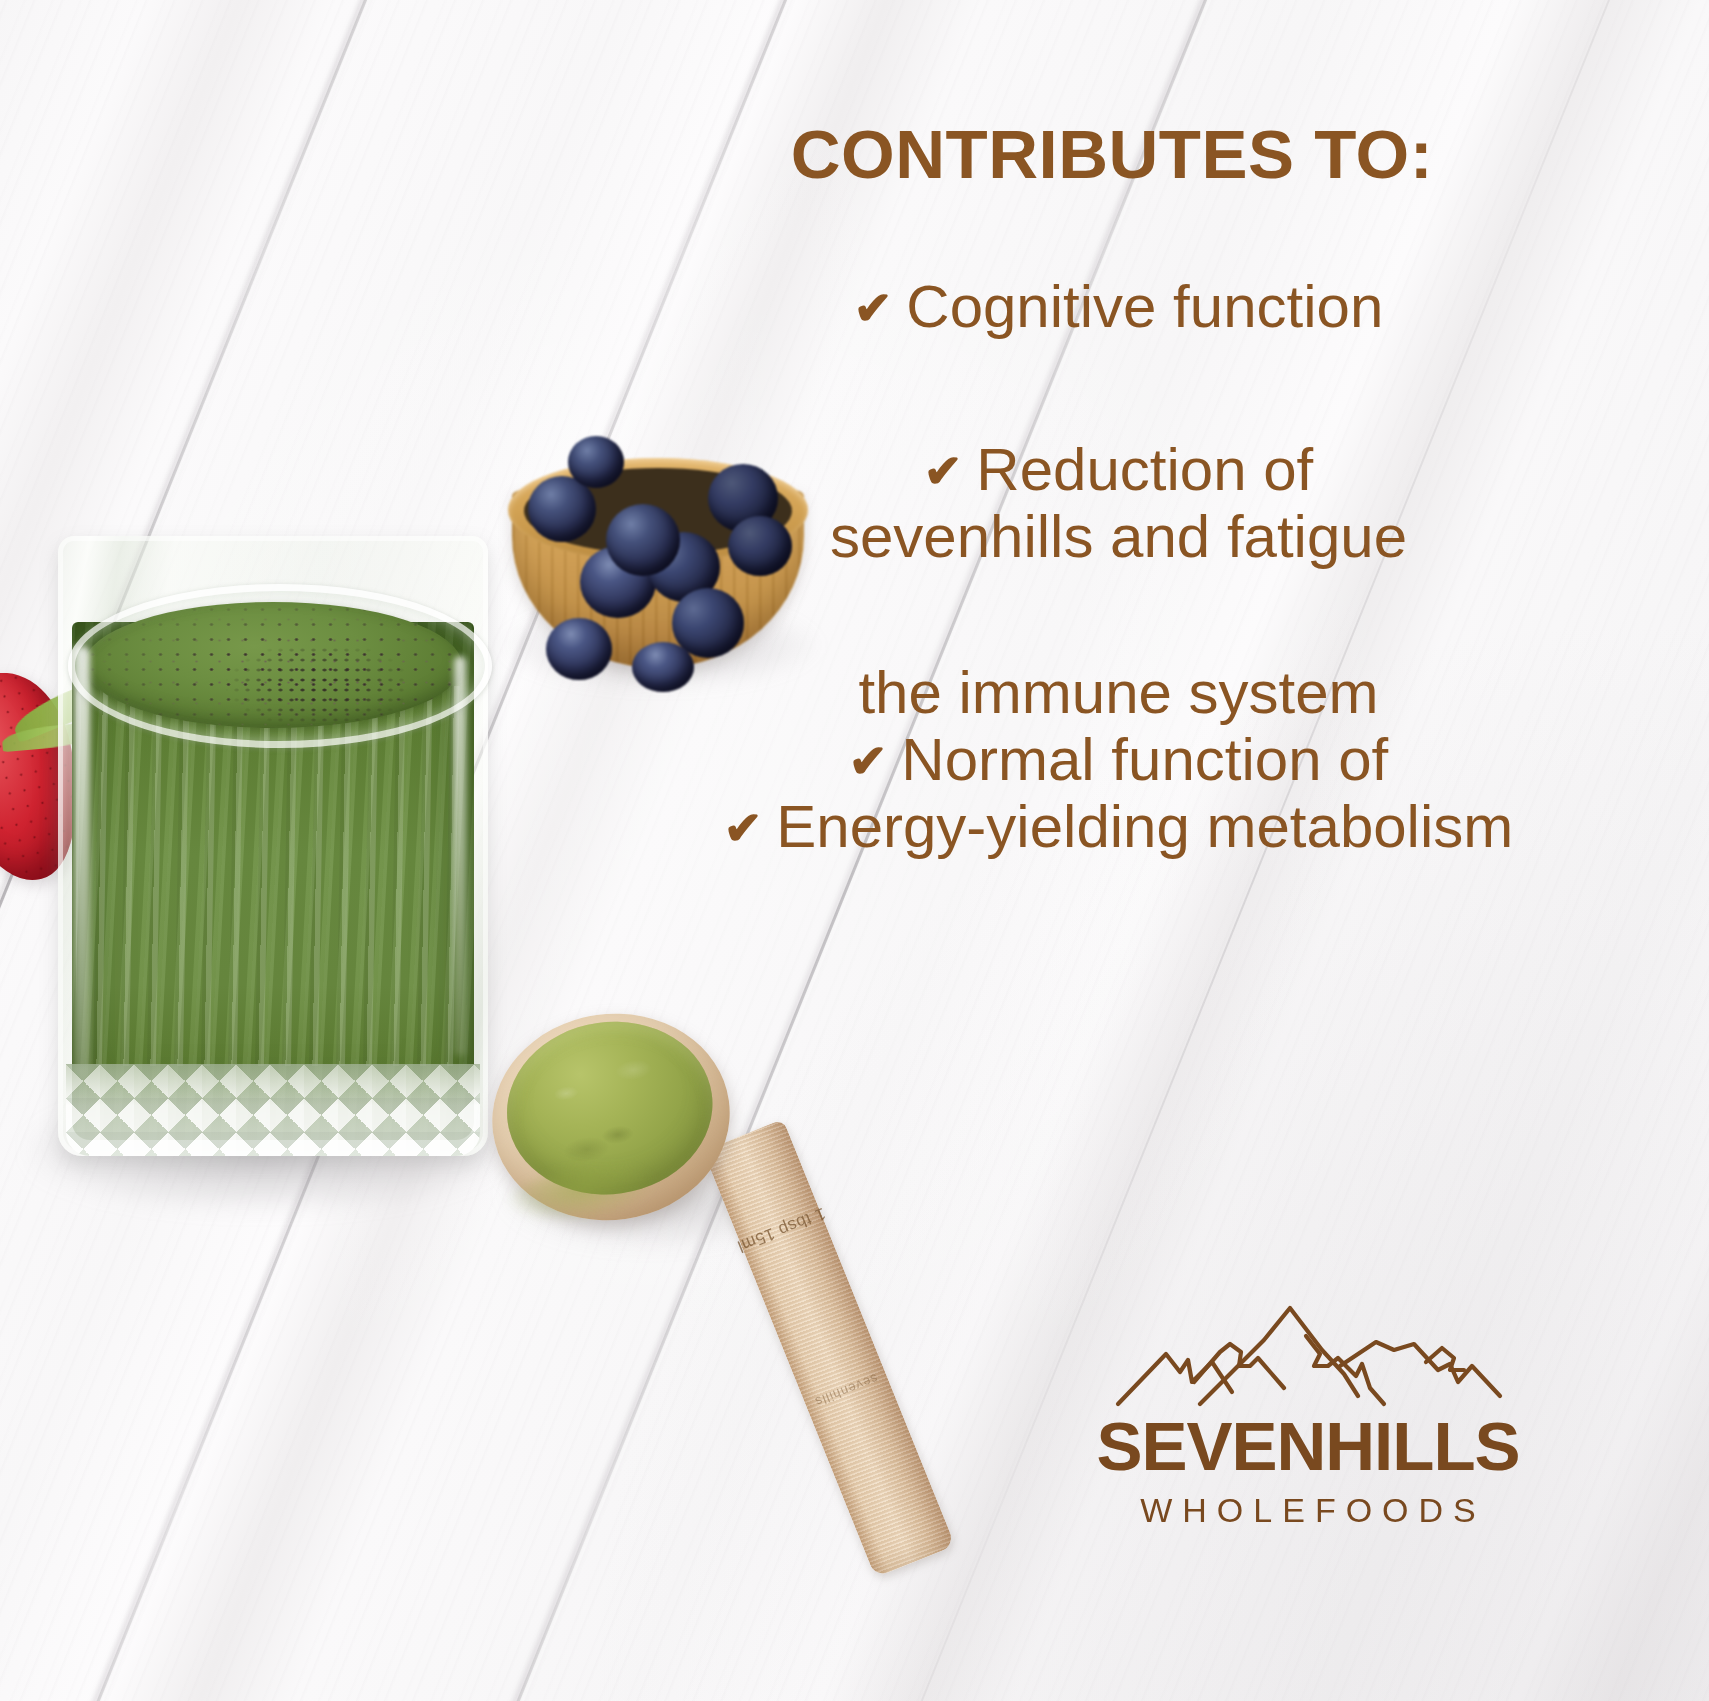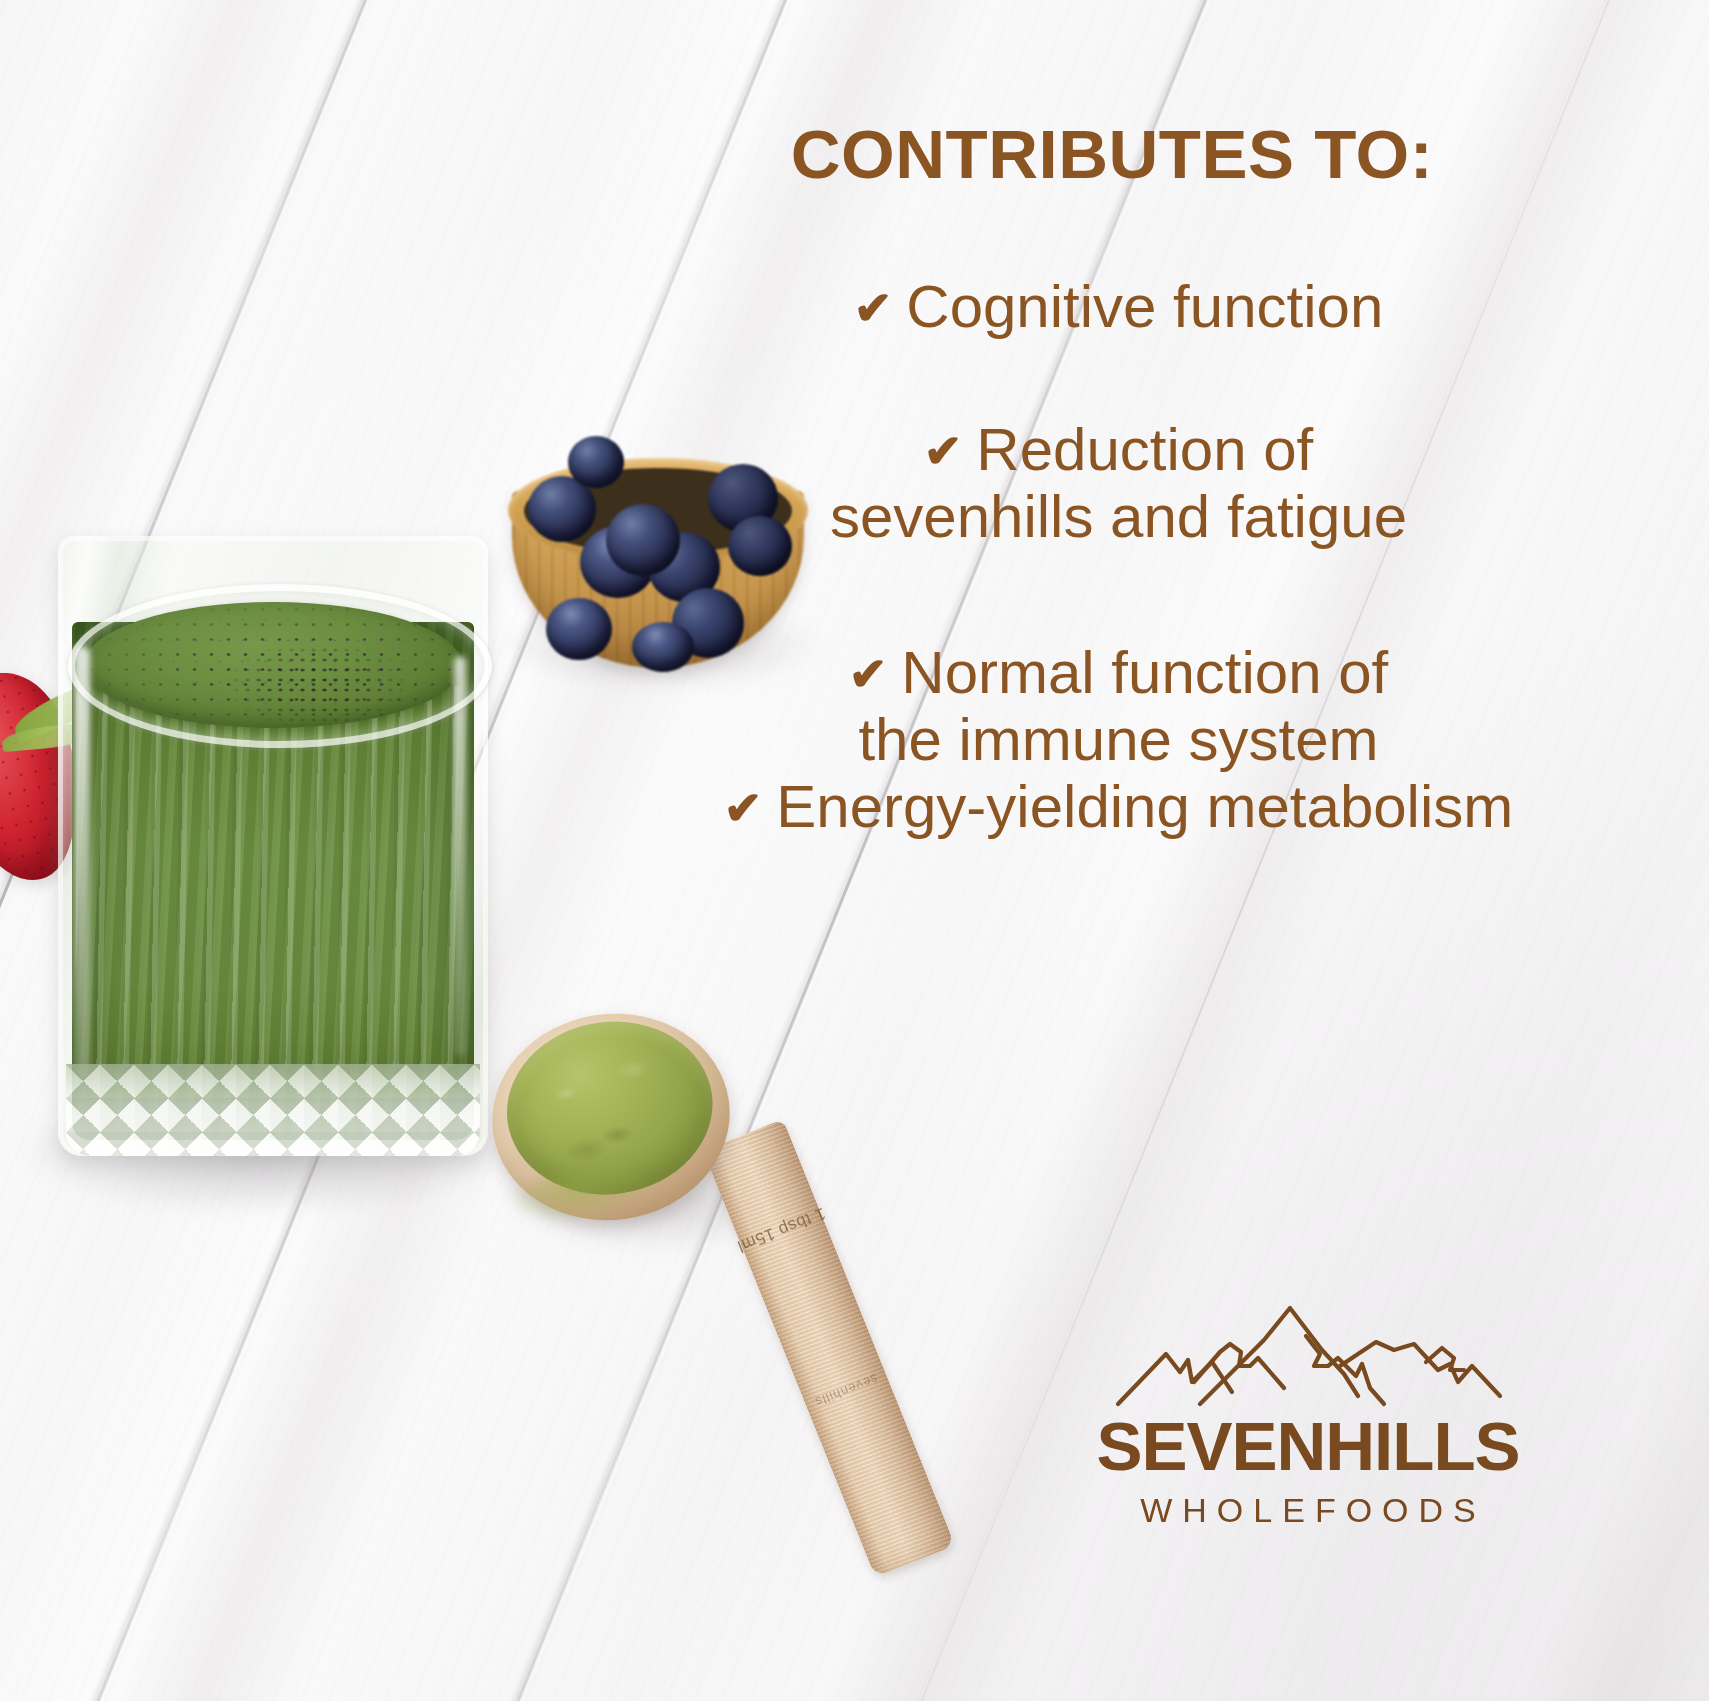--- a/index.html
+++ b/index.html
@@ -477,21 +477,21 @@
     color: #8a5523;
   }
   .bullet .tick {
     font-size: 46px;
     font-weight: bold;
     margin-right: 14px;
     vertical-align: 3px;
     display: inline-block;
   }
   .b1 { margin-top: 11px; }
-  .b2 { margin-top: 76px; text-align: center; }
+  .b2 { margin-top: 96px; text-align: center; }
   .b3 { margin-top: 88px; }
   .b4 { }
 
   
   .logo {
     position: absolute;
     left: 1078px;
     top: 1296px;
     width: 460px;
     text-align: center;
@@ -602,24 +602,24 @@
       </div>
 
       <div class="bullet b2">
         <div>
           <span class="tick">✔</span><span>Reduction of</span>
         </div>
         <div>sevenhills and fatigue</div>
       </div>
 
       <div class="bullet b3">
+        <div>the immune system</div>
         <div>
           <span class="tick">✔</span><span>Normal function of</span>
         </div>
-        <div>the immune system</div>
       </div>
 
       <div class="bullet b4">
         <span class="tick">✔</span><span>Energy-yielding metabolism</span>
       </div>
 
     </div>
   </div>
 
   <div class="logo">

